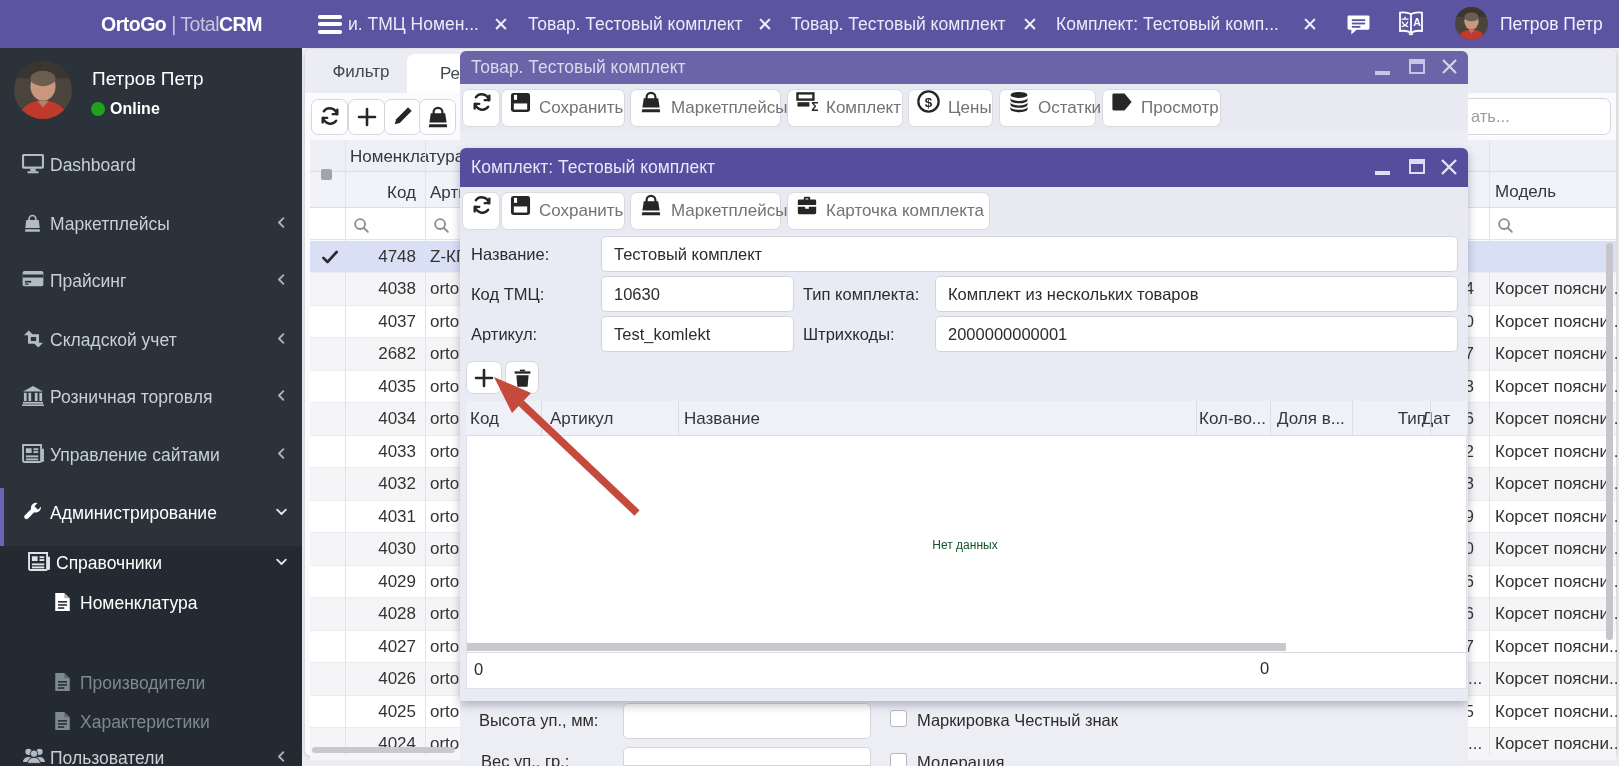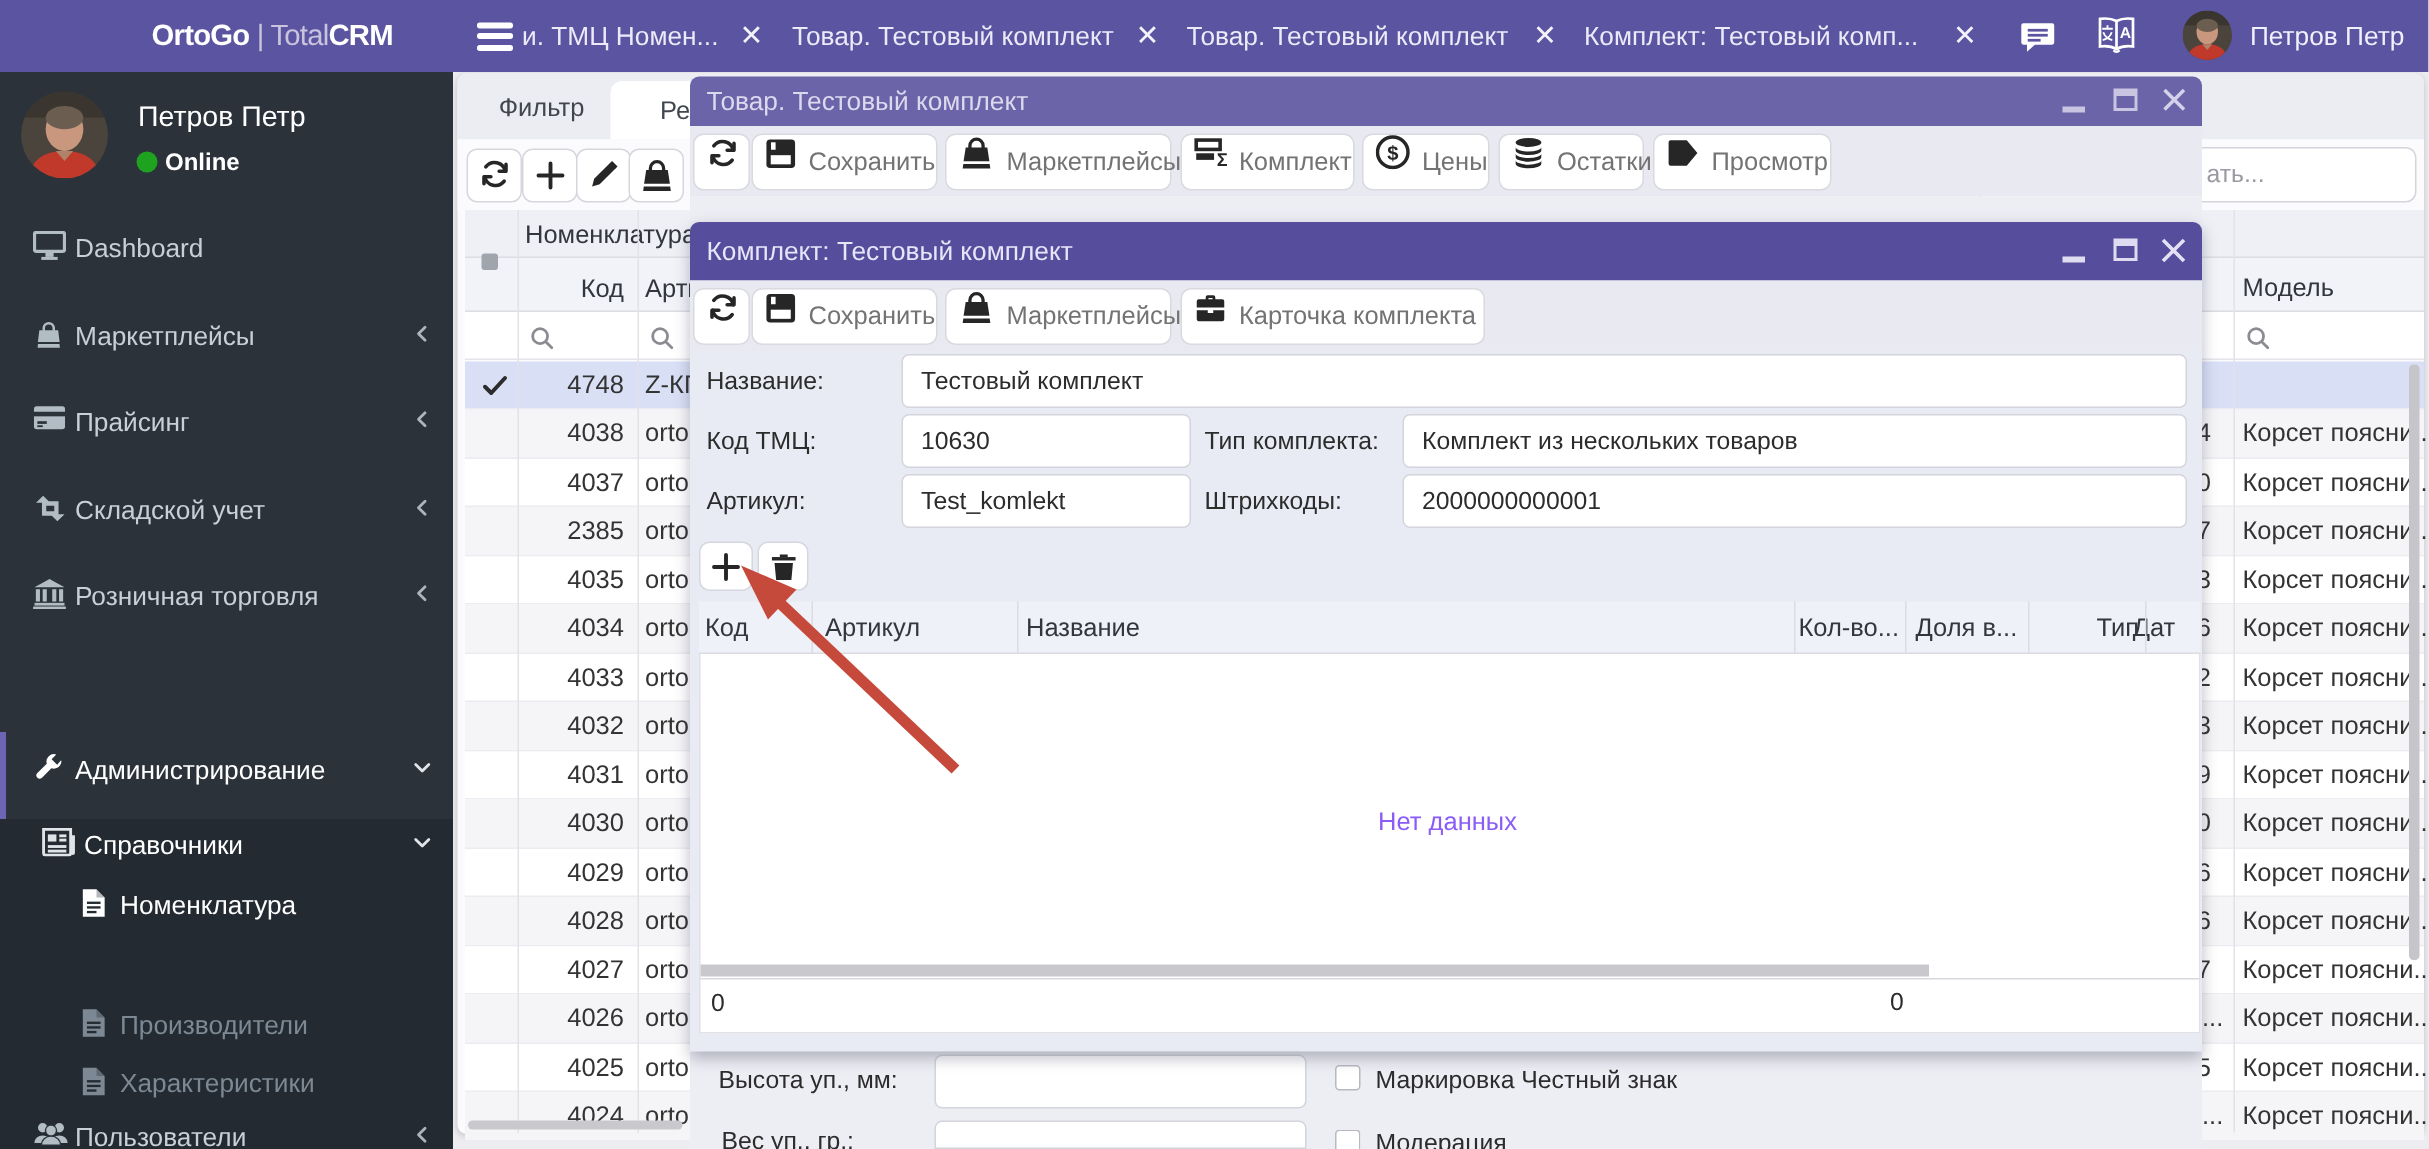--- a/index.html
+++ b/index.html
@@ -153,20 +153,35 @@
           <rect x="14" y="7.5" width="3" height="9" fill="#b2bcc4"></rect>
           <rect x="19" y="7.5" width="3" height="9" fill="#b2bcc4"></rect>
           <rect x="1" y="17.5" width="22" height="2" fill="#b2bcc4"></rect>
           <rect x="0" y="20.2" width="24" height="1.8" fill="#b2bcc4"></rect>
         </svg></span>
       <span class="tx" style="left:50px; color:#c7d0d7; font-weight:400;">Розничная торговля</span>
       <span class="ch"><svg width="15" height="15" viewBox="0 0 24 24">
           <path d="M15 5 L8 12 L15 19" stroke="#aab4bc" stroke-width="3" fill="none" stroke-linecap="round" stroke-linejoin="round"></path>
         </svg></span>
     </div>
+<div class="mitem" style="top:395px;">
+      <span class="ic" style="left:22px;"><svg width="23" height="19" viewBox="0 0 24 20">
+          <path d="M1 1 h19 v16.5 a1.5 1.5 0 0 1 -1.5 1.5 h-16 A1.5 1.5 0 0 1 1 17.5 Z" fill="none" stroke="#b2bcc4" stroke-width="2"></path>
+          <path d="M20 5 h3 v12.5 a1.5 1.5 0 0 1 -3 0 Z" fill="#b2bcc4"></path>
+          <rect x="4" y="4.5" width="6" height="5" fill="#b2bcc4"></rect>
+          <rect x="12" y="4.5" width="5" height="2" fill="#b2bcc4"></rect>
+          <rect x="12" y="7.5" width="5" height="2" fill="#b2bcc4"></rect>
+          <rect x="4" y="12" width="13" height="2" fill="#b2bcc4"></rect>
+          <rect x="4" y="15.2" width="13" height="2" fill="#b2bcc4"></rect>
+        </svg></span>
+      <span class="tx" style="left:50px; color:#c7d0d7; font-weight:400;">Управление сайтами</span>
+      <span class="ch"><svg width="15" height="15" viewBox="0 0 24 24">
+          <path d="M15 5 L8 12 L15 19" stroke="#aab4bc" stroke-width="3" fill="none" stroke-linecap="round" stroke-linejoin="round"></path>
+        </svg></span>
+    </div>
 <div class="mitem" style="top:453px;">
       <span class="ic" style="left:22px;"><svg width="22" height="20" viewBox="0 0 24 24">
           <path d="M21.5 6.5 a6 6 0 0 1 -8 5.7 L6 19.7 a2.6 2.6 0 0 1 -3.7 -3.7 L9.8 8.5 a6 6 0 0 1 7.6 -7.3 L13.7 5 l4.4 4.4 3.2-3.7 a6 6 0 0 1 .2 .8 Z" fill="#ffffff"></path>
         </svg></span>
       <span class="tx" style="left:50px; color:#ffffff; font-weight:400;">Администрирование</span>
       <span class="ch"><svg width="15" height="15" viewBox="0 0 24 24">
           <path d="M5 9 L12 16 L19 9" stroke="#dfe4e8" stroke-width="3" fill="none" stroke-linecap="round" stroke-linejoin="round"></path>
         </svg></span>
     </div>
 <div class="mitem" style="top:503px;">
@@ -284,21 +299,21 @@
 <div class="gtxt" style="left:0px; top:224.0px; width:111px; text-align:right;">4038</div>
 <div class="gtxt" style="left:125px; top:224.0px;">orto</div>
 <div class="gtxt" style="left:1109px; top:224.0px; width:60px; text-align:right;">4</div>
 <div class="gtxt" style="left:1190px; top:224.0px;">Корсет поясни..</div>
 <div class="grow" style="left:5px; top:256.5px; width:1306px; height:32.5px;"></div>
 <div class="gtxt" style="left:0px; top:256.5px; width:111px; text-align:right;">4037</div>
 <div class="gtxt" style="left:125px; top:256.5px;">orto</div>
 <div class="gtxt" style="left:1109px; top:256.5px; width:60px; text-align:right;">0</div>
 <div class="gtxt" style="left:1190px; top:256.5px;">Корсет поясни..</div>
 <div class="grow alt" style="left:5px; top:289.0px; width:1306px; height:32.5px;"></div>
-<div class="gtxt" style="left:0px; top:289.0px; width:111px; text-align:right;">2385</div>
+<div class="gtxt" style="left:0px; top:289.0px; width:111px; text-align:right;">2682</div>
 <div class="gtxt" style="left:125px; top:289.0px;">orto</div>
 <div class="gtxt" style="left:1109px; top:289.0px; width:60px; text-align:right;">7</div>
 <div class="gtxt" style="left:1190px; top:289.0px;">Корсет поясни..</div>
 <div class="grow" style="left:5px; top:321.5px; width:1306px; height:32.5px;"></div>
 <div class="gtxt" style="left:0px; top:321.5px; width:111px; text-align:right;">4035</div>
 <div class="gtxt" style="left:125px; top:321.5px;">orto</div>
 <div class="gtxt" style="left:1109px; top:321.5px; width:60px; text-align:right;">3</div>
 <div class="gtxt" style="left:1190px; top:321.5px;">Корсет поясни..</div>
 <div class="grow alt" style="left:5px; top:354.0px; width:1306px; height:32.5px;"></div>
 <div class="gtxt" style="left:0px; top:354.0px; width:111px; text-align:right;">4034</div>
@@ -467,21 +482,21 @@
 <div class="gh-cell" style="left:739px; top:254px; width:68px; text-align:left;">Кол-во...</div>
 <div class="gh-cell" style="left:817px; top:254px; width:72px; text-align:left;">Доля в...</div>
 <div class="gh-cell" style="left:894px; top:254px; width:72px; text-align:right;">Тип</div>
 <div class="gh-cell" style="left:961px; top:254px; width:30px; text-align:center;">Дат</div>
 <div style="position:absolute; left:81px; top:253px; width:1px; height:35px; background:#dcdce2;"></div>
 <div style="position:absolute; left:218px; top:253px; width:1px; height:35px; background:#dcdce2;"></div>
 <div style="position:absolute; left:736px; top:253px; width:1px; height:35px; background:#dcdce2;"></div>
 <div style="position:absolute; left:810px; top:253px; width:1px; height:35px; background:#dcdce2;"></div>
 <div style="position:absolute; left:892px; top:253px; width:1px; height:35px; background:#dcdce2;"></div>
 <div style="position:absolute; left:970px; top:253px; width:1px; height:35px; background:#dcdce2;"></div>
-<div style="position:absolute; left:255px; top:390px; width:500px; text-align:center; font-size:17px; color:#8b5cf6;">Нет данных</div>
+<div style="position:absolute; left:255px; top:390px; width:500px; text-align:center; font-size:12px; color:#14532d;">Нет данных</div>
 <div style="position:absolute; left:7px; top:495px; width:819px; height:8px; background:#c9c9cd;"></div>
 <div style="position:absolute; left:6px; top:504px; width:1001px; height:37px; background:#fff; border:1px solid #e0e0e6; border-top:1px solid #d8d8de;"></div>
 <div style="position:absolute; left:14px; top:512px; font-size:16.5px; color:#2c2c2c;">0</div>
 <div style="position:absolute; left:800px; top:511px; font-size:16.5px; color:#2c2c2c;">0</div>
 </div>
 <svg id="arrow-svg" class="abs" style="left:460px; top:350px;" width="200" height="180" viewBox="0 0 200 180">
   <line x1="177" y1="163" x2="61" y2="53" stroke="#c64a3c" stroke-width="7.5"></line>
   <polygon points="34,27 71,43 52,63" fill="#c64a3c"></polygon>
 </svg>
 </body></html>

